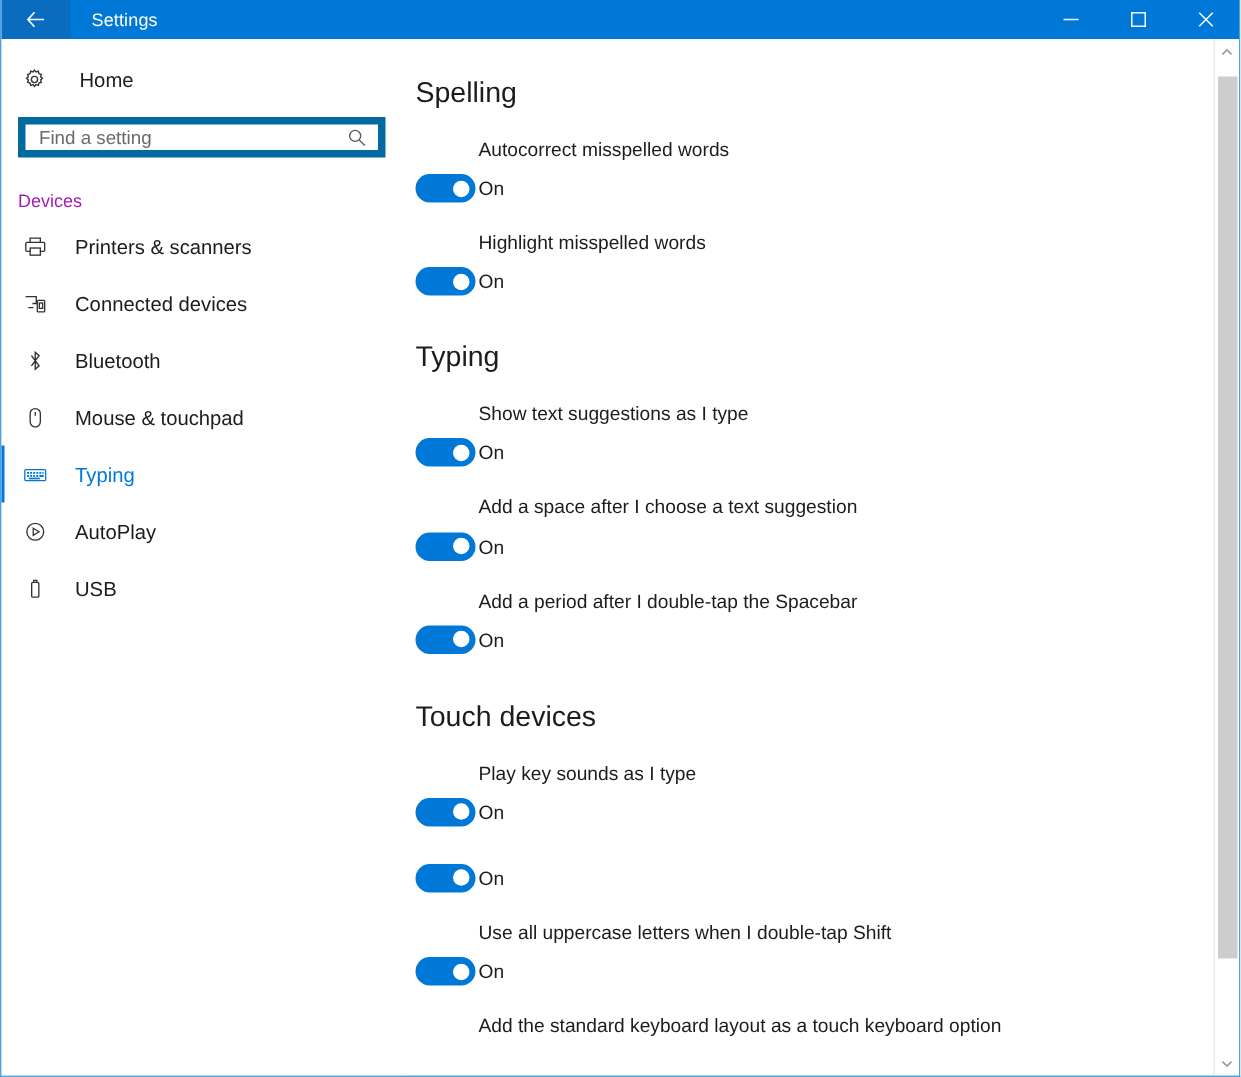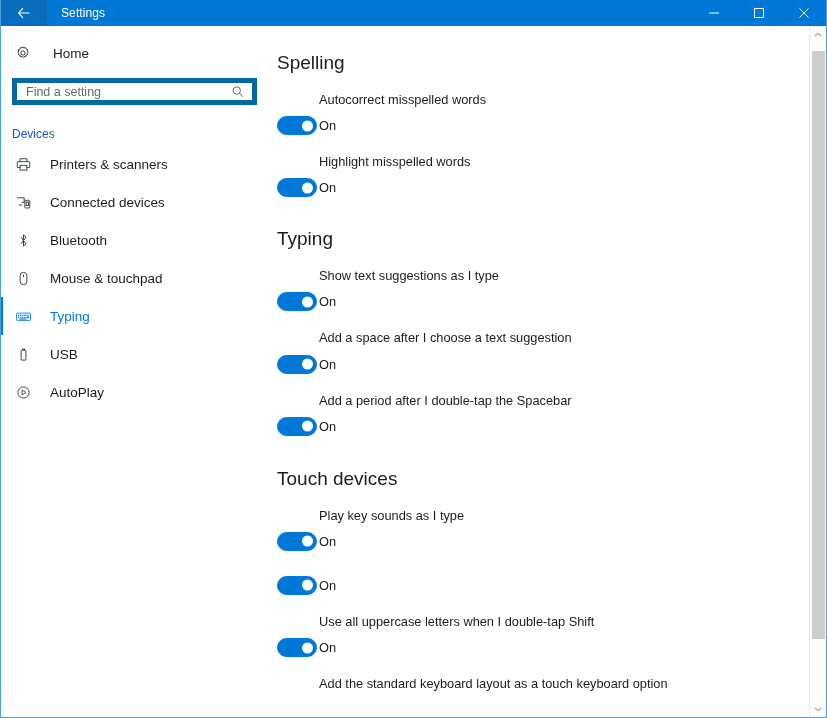--- a/index.html
+++ b/index.html
@@ -115,21 +115,21 @@
   .search-box input::placeholder { color: #6a6a6a; opacity: 1; }
   .search-icon {
     position: absolute;
     right: 7px; top: 50%;
     transform: translateY(-50%);
     display: flex;
   }
 
   .section-label {
     font-size: 12px;
-    color: #1d4ed8;
+    color: #a21caf;
     padding: 22px 0 4px 11px;
   }
 
   .nav-item {
     position: relative;
     display: flex;
     align-items: center;
     height: 38px;
     padding-left: 11px;
     cursor: default;
@@ -392,39 +392,39 @@
           </svg>
         </span>
         <span class="nav-label">Typing</span>
       </div>
 
       <div class="nav-item">
         <span class="accent"></span>
         <span class="nav-icon">
           <svg width="17" height="17" viewBox="0 0 20 20">
             <g fill="none" stroke="#333333" stroke-width="1.05">
+              <circle cx="10" cy="10" r="6.6"></circle>
+            </g>
+            <path d="M8.4 7.2 L13 10 L8.4 12.8 Z" fill="none" stroke="#333333" stroke-width="1"></path>
+          </svg>
+        </span>
+        <span class="nav-label">AutoPlay</span>
+      </div>
+
+      <div class="nav-item">
+        <span class="accent"></span>
+        <span class="nav-icon">
+          <svg width="17" height="17" viewBox="0 0 20 20">
+            <g fill="none" stroke="#333333" stroke-width="1.05">
               <rect x="7.2" y="5" width="5.6" height="11.6" rx="0.8"></rect>
               <path d="M8.8 5 V3.4 h2.4 V5"></path>
             </g>
           </svg>
         </span>
         <span class="nav-label">USB</span>
-      </div>
-
-      <div class="nav-item">
-        <span class="accent"></span>
-        <span class="nav-icon">
-          <svg width="17" height="17" viewBox="0 0 20 20">
-            <g fill="none" stroke="#333333" stroke-width="1.05">
-              <circle cx="10" cy="10" r="6.6"></circle>
-            </g>
-            <path d="M8.4 7.2 L13 10 L8.4 12.8 Z" fill="none" stroke="#333333" stroke-width="1"></path>
-          </svg>
-        </span>
-        <span class="nav-label">AutoPlay</span>
       </div>
 
     </div>
 
     <div class="content">
       <div class="content-inner">
 
         <div class="sec-spelling">
           <h2 class="sec-title">Spelling</h2>
 

